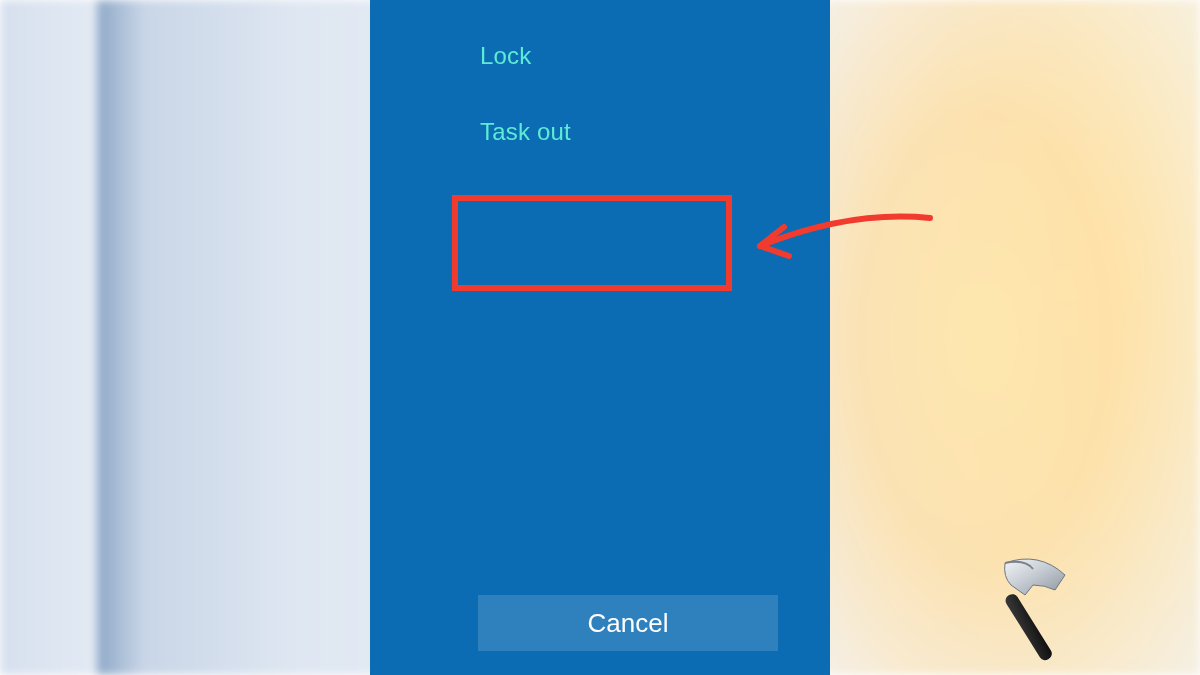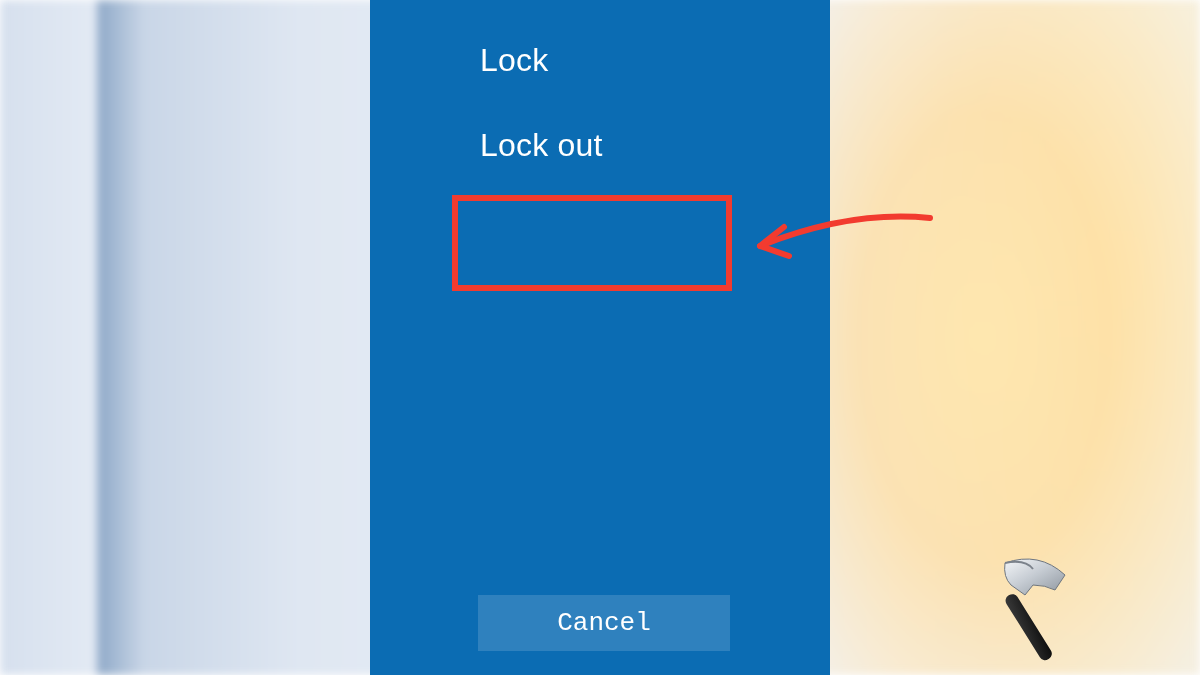--- a/index.html
+++ b/index.html
@@ -33,40 +33,39 @@
       filter: blur(0.3px);
     }
 
     .options {
       position: absolute;
       left: 110px; top: 42px;
       display: flex; flex-direction: column;
       gap: 48px;
     }
     .option {
-      font-size: 32px;
+      font-size: 24px;
       font-weight: 400;
-      color: #ffffff;
+      color: #5eead4;
       letter-spacing: 0.2px;
       cursor: pointer;
       user-select: none;
       white-space: nowrap;
     }
 
     .cancel-btn {
       position: absolute;
       left: 108px; bottom: 24px;
-      width: 252px; height: 56px;
+      width: 300px; height: 56px;
       background: rgba(255,255,255,0.15);
       color: #ffffff;
       font-size: 26px;
       display: flex; align-items: center; justify-content: center;
       cursor: pointer;
       user-select: none;
-      font-family: Liberation Mono, monospace;
     }
 
     
     .annotation-box {
       position: absolute;
       left: 452px; top: 195px;
       width: 280px; height: 96px;
       border: 6px solid #f23b2f;
       background: transparent;
       pointer-events: none;
@@ -89,21 +88,21 @@
     }
   </style>
 </head>
 <body>
 
 <div class="bg"></div>
 
 <div class="panel">
   <div class="options">
     <div class="option">Lock</div>
-    <div class="option">Lock out</div>
+    <div class="option">Task out</div>
   </div>
   <div class="cancel-btn">Cancel</div>
 </div>
 
 <div class="annotation-box"></div>
 
 <svg class="annotation-arrow" viewBox="0 0 200 80">
   <path d="M 190 18 Q 110 10 20 46" stroke="#f23b2f" stroke-width="6" fill="none" stroke-linecap="round"></path>
   <path d="M 20 46 L 44 27 M 20 46 L 49 56" stroke="#f23b2f" stroke-width="6" fill="none" stroke-linecap="round"></path>
 </svg>

